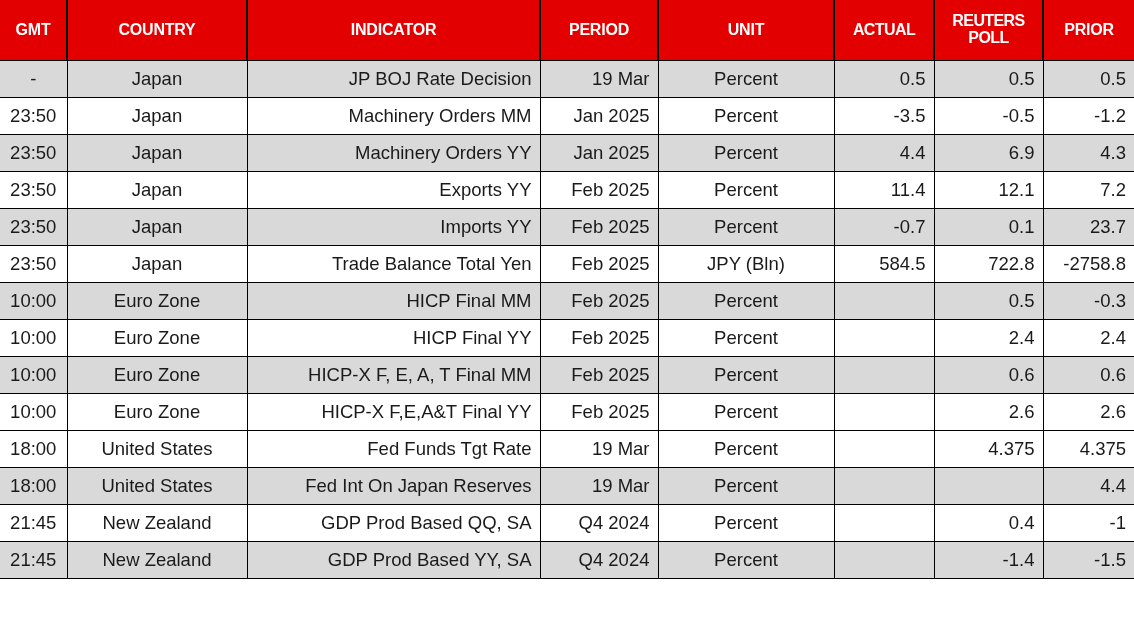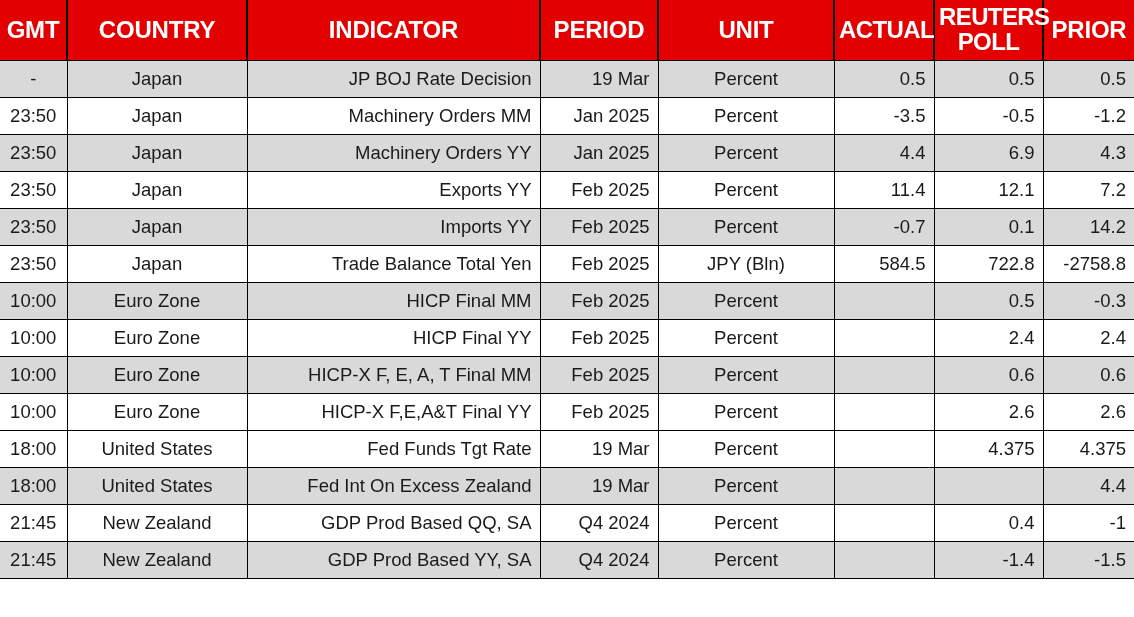--- a/index.html
+++ b/index.html
@@ -24,21 +24,21 @@
   #econ-table col.c-period    { width: 118px; }
   #econ-table col.c-unit      { width: 176px; }
   #econ-table col.c-actual    { width: 100px; }
   #econ-table col.c-poll      { width: 109px; }
   #econ-table col.c-prior     { width: 91px;  }
 
   #econ-table thead th {
     background: #E20000;
     color: #ffffff;
     font-weight: bold;
-    font-size: 24px;
+    font-size: 16px;
     line-height: 1.02;
     letter-spacing: -0.2px;
     height: 60px;
     padding: 0 4px;
     text-align: center;
     vertical-align: middle;
     border-right: 2px solid #000000;
     box-sizing: border-box;
     white-space: normal;
   }
@@ -150,21 +150,21 @@
         <td class="align-right">7.2</td>
       </tr>
       <tr class="row-alt">
         <td class="align-center">23:50</td>
         <td class="align-center">Japan</td>
         <td class="align-left">Imports YY</td>
         <td class="align-left">Feb 2025</td>
         <td class="align-center">Percent</td>
         <td class="align-right">-0.7</td>
         <td class="align-right">0.1</td>
-        <td class="align-right">14.2</td>
+        <td class="align-right">23.7</td>
       </tr>
       <tr class="row-plain">
         <td class="align-center">23:50</td>
         <td class="align-center">Japan</td>
         <td class="align-left">Trade Balance Total Yen</td>
         <td class="align-left">Feb 2025</td>
         <td class="align-center">JPY (Bln)</td>
         <td class="align-right">584.5</td>
         <td class="align-right">722.8</td>
         <td class="align-right">-2758.8</td>
@@ -215,21 +215,21 @@
         <td class="align-left">Fed Funds Tgt Rate</td>
         <td class="align-left">19 Mar</td>
         <td class="align-center">Percent</td>
         <td class="align-right"></td>
         <td class="align-right">4.375</td>
         <td class="align-right">4.375</td>
       </tr>
       <tr class="row-alt">
         <td class="align-center">18:00</td>
         <td class="align-center">United States</td>
-        <td class="align-left">Fed Int On Excess Zealand</td>
+        <td class="align-left">Fed Int On Japan Reserves</td>
         <td class="align-left">19 Mar</td>
         <td class="align-center">Percent</td>
         <td class="align-right"></td>
         <td class="align-right"></td>
         <td class="align-right">4.4</td>
       </tr>
       <tr class="row-plain">
         <td class="align-center">21:45</td>
         <td class="align-center">New Zealand</td>
         <td class="align-left">GDP Prod Based QQ, SA</td>

